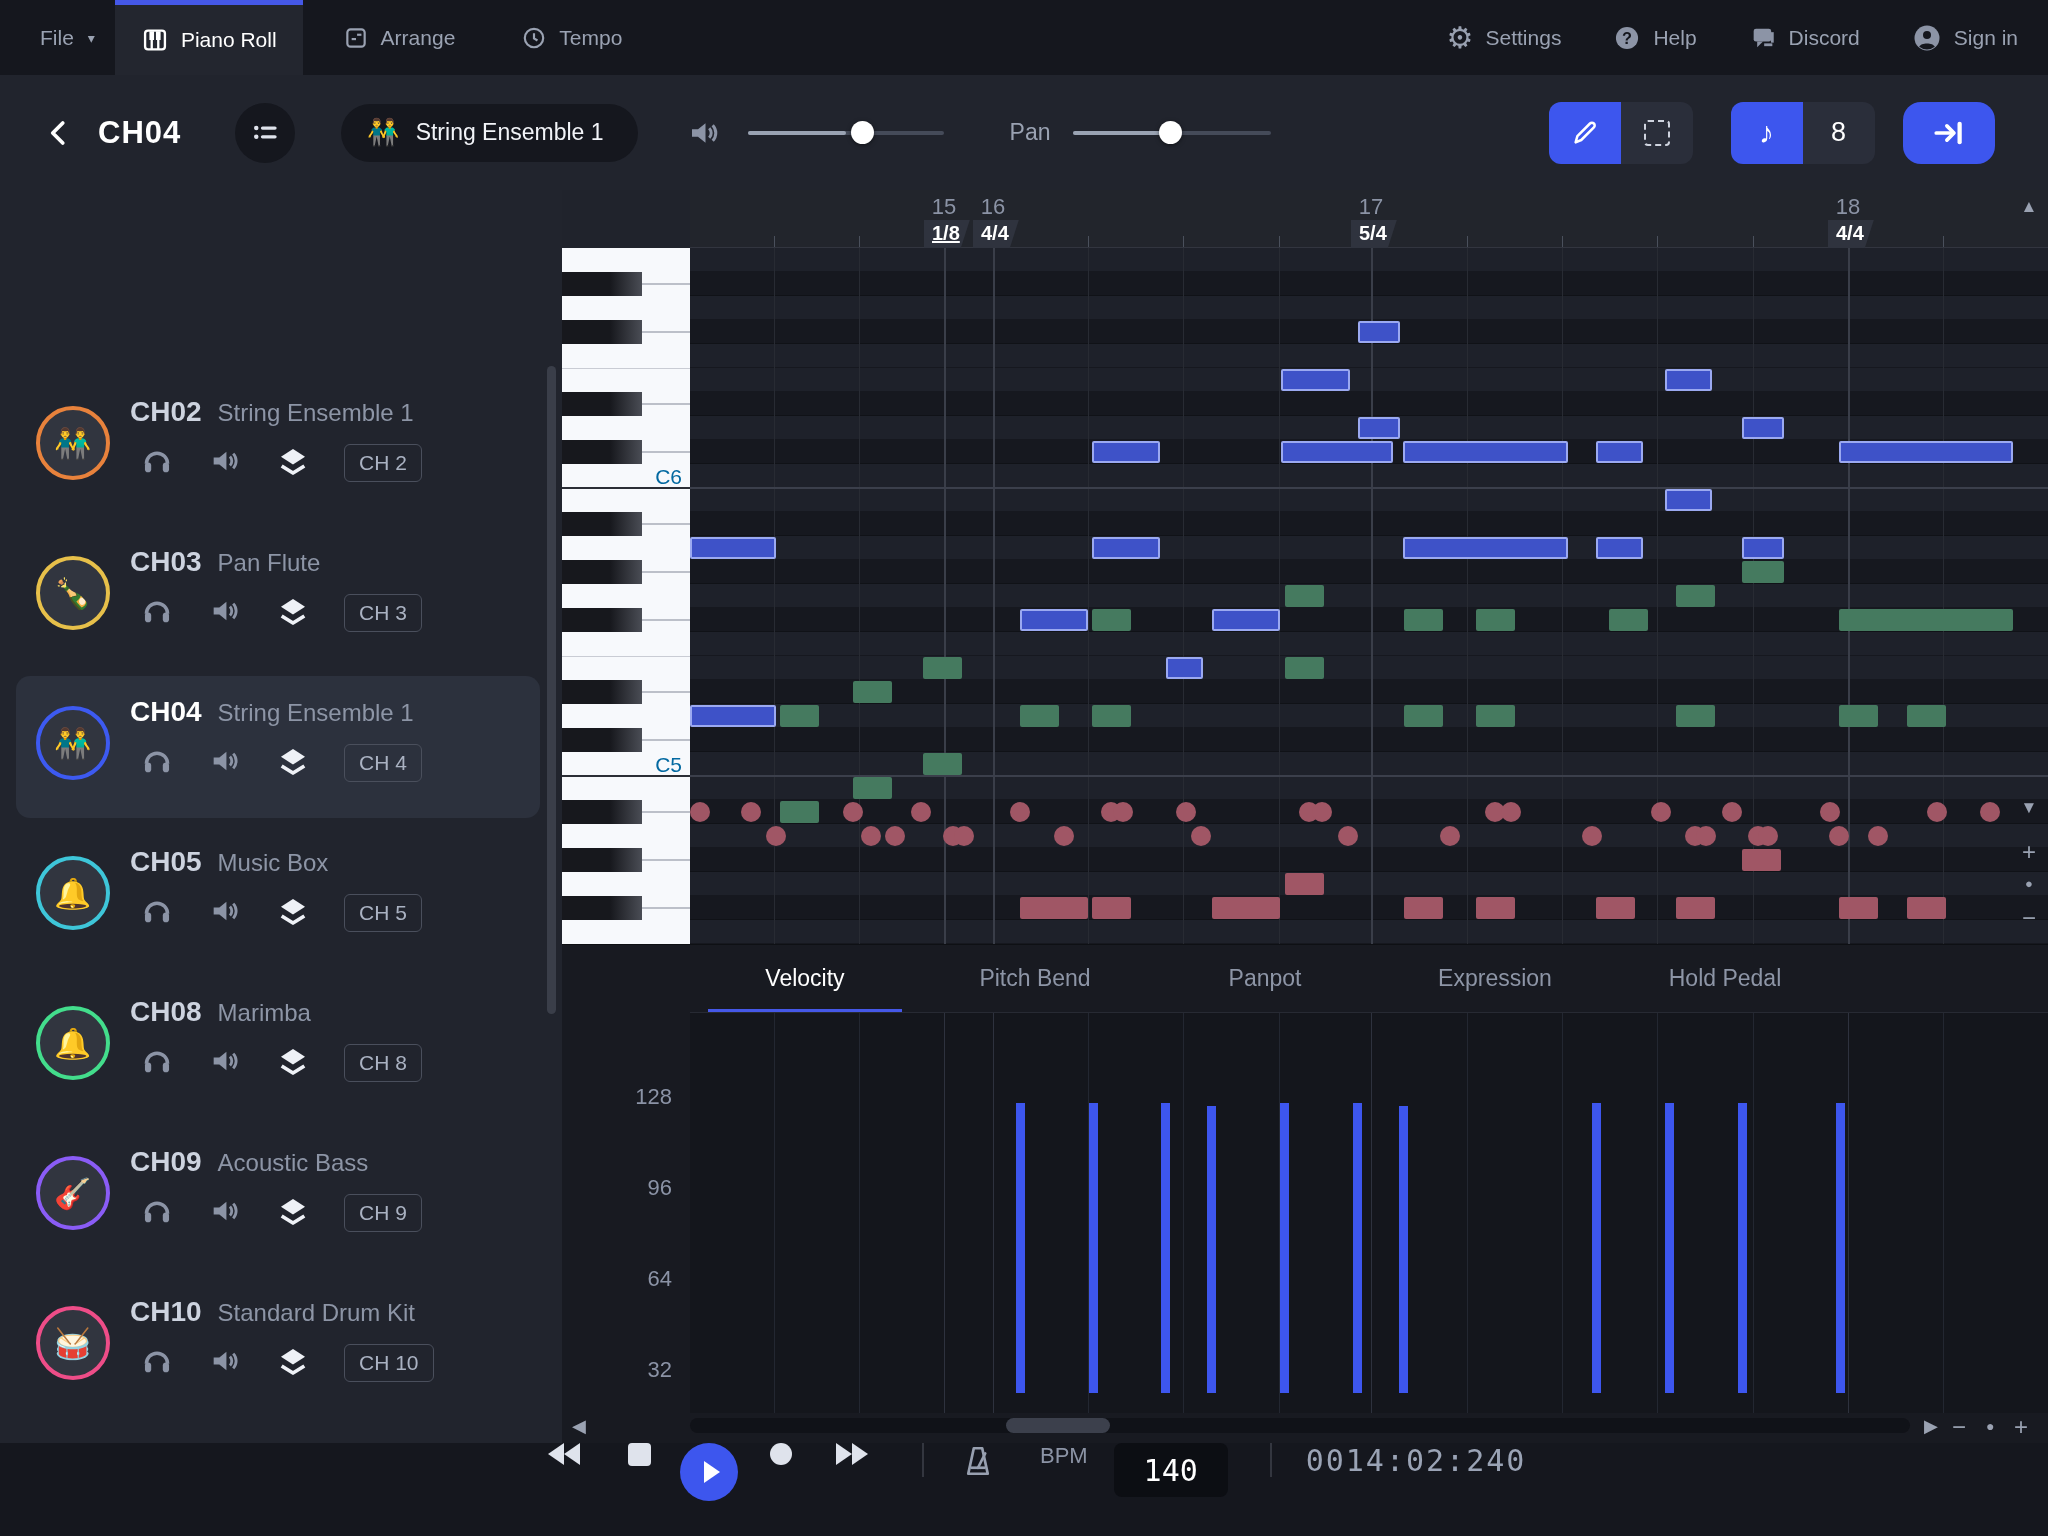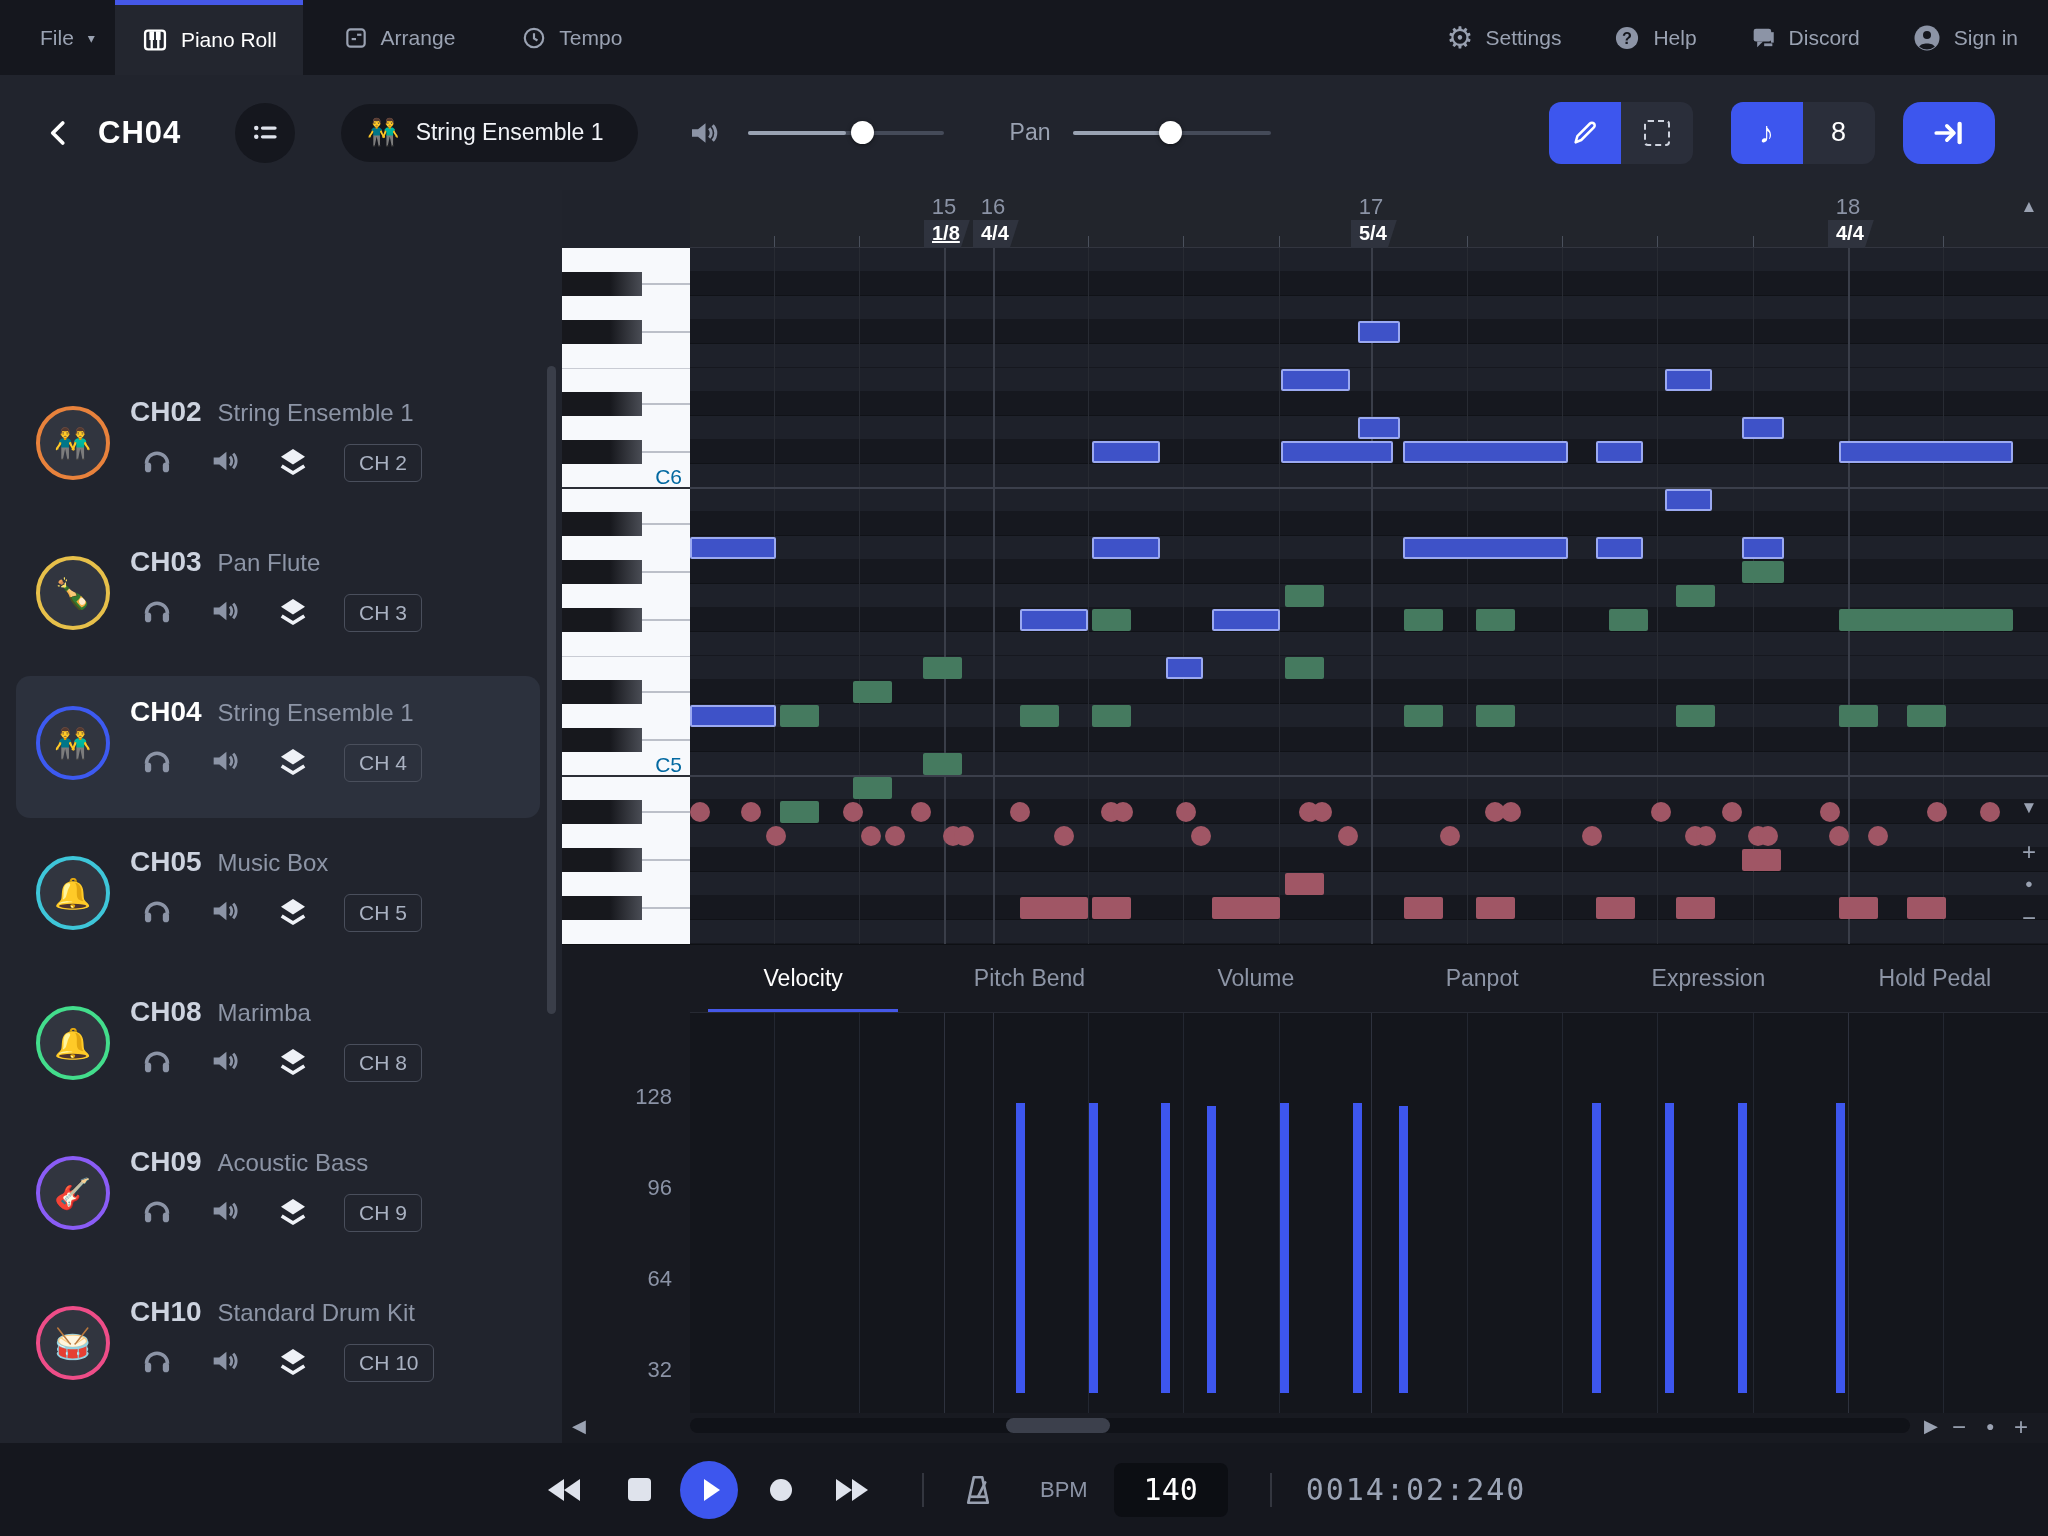--- a/index.html
+++ b/index.html
@@ -85,21 +85,21 @@
   #graph{position:absolute;left:128px;top:68px;width:1358px;height:400px;background:#14161c;overflow:hidden;}
   .gline{position:absolute;top:0;width:1px;height:400px;background:#232731;}
   .gline.measure{background:#2e323e;}
   .vbar{position:absolute;width:9px;background:#3d56ee;}
   .axis-label{position:absolute;right:18px;width:100px;text-align:right;font-size:22px;color:#8b93a6;}
   
   #hscroll-track{position:absolute;left:128px;top:473px;width:1220px;height:15px;background:#101218;border-radius:8px;}
   #hscroll-thumb{position:absolute;left:316px;top:0;width:104px;height:15px;border-radius:8px;background:#3c404c;cursor:pointer;}
   .scroll-glyph{position:absolute;color:#9aa2b2;font-size:18px;cursor:pointer;}
   
-  #transport{position:absolute;left:0;top:1443px;width:2048px;height:93px;background:#15171e;display:flex;align-items:center;}
+  #transport{position:absolute;left:0;top:1443px;width:2048px;height:93px;background:#15171e;display:flex;align-items:flex-start;}
   .tbtn{display:flex;align-items:center;justify-content:center;cursor:pointer;}
   #play-btn{width:58px;height:58px;border-radius:50%;background:#3d56ee;}
   .tri{width:0;height:0;border-top:11px solid transparent;border-bottom:11px solid transparent;}
   .tri.r{border-left:16px solid #dfe3ec;}
   .tri.l{border-right:16px solid #dfe3ec;}
   .stop-sq{width:23px;height:23px;background:#dfe3ec;border-radius:4px;}
   .rec-dot{width:22px;height:22px;border-radius:50%;background:#dfe3ec;}
   .tdivider{width:2px;height:34px;background:#33363f;}
   #bpm-label{color:#8c94a6;font-size:22px;}
   #bpm-box{background:#0c0e13;border-radius:8px;width:114px;height:54px;display:flex;align-items:center;justify-content:center;font-family:"DejaVu Sans Mono",monospace;font-size:30px;color:#fff;cursor:text;}
@@ -615,21 +615,20 @@
   <div class="side-ctl" style="top:197px;">▲</div>
   <div class="side-ctl" style="top:798px;">▼</div>
   <div class="side-ctl big" style="top:838px;">+</div>
   <div class="side-ctl" style="top:876px;font-size:13px;">●</div>
   <div class="side-ctl big" style="top:904px;">−</div>
 
   <div id="panel">
     <div id="panel-tabs">
         <div class="ptab active">Velocity</div>
         <div class="ptab">Pitch Bend</div>
-        <div class="ptab">Volume</div>
         <div class="ptab">Panpot</div>
         <div class="ptab">Expression</div>
         <div class="ptab">Hold Pedal</div>
       </div>
     <div id="graph">
         <div class="gline" style="left: 84px;"></div>
         <div class="gline" style="left: 169px;"></div>
         <div class="gline" style="left: 398px;"></div>
         <div class="gline" style="left: 493px;"></div>
         <div class="gline" style="left: 589px;"></div>

